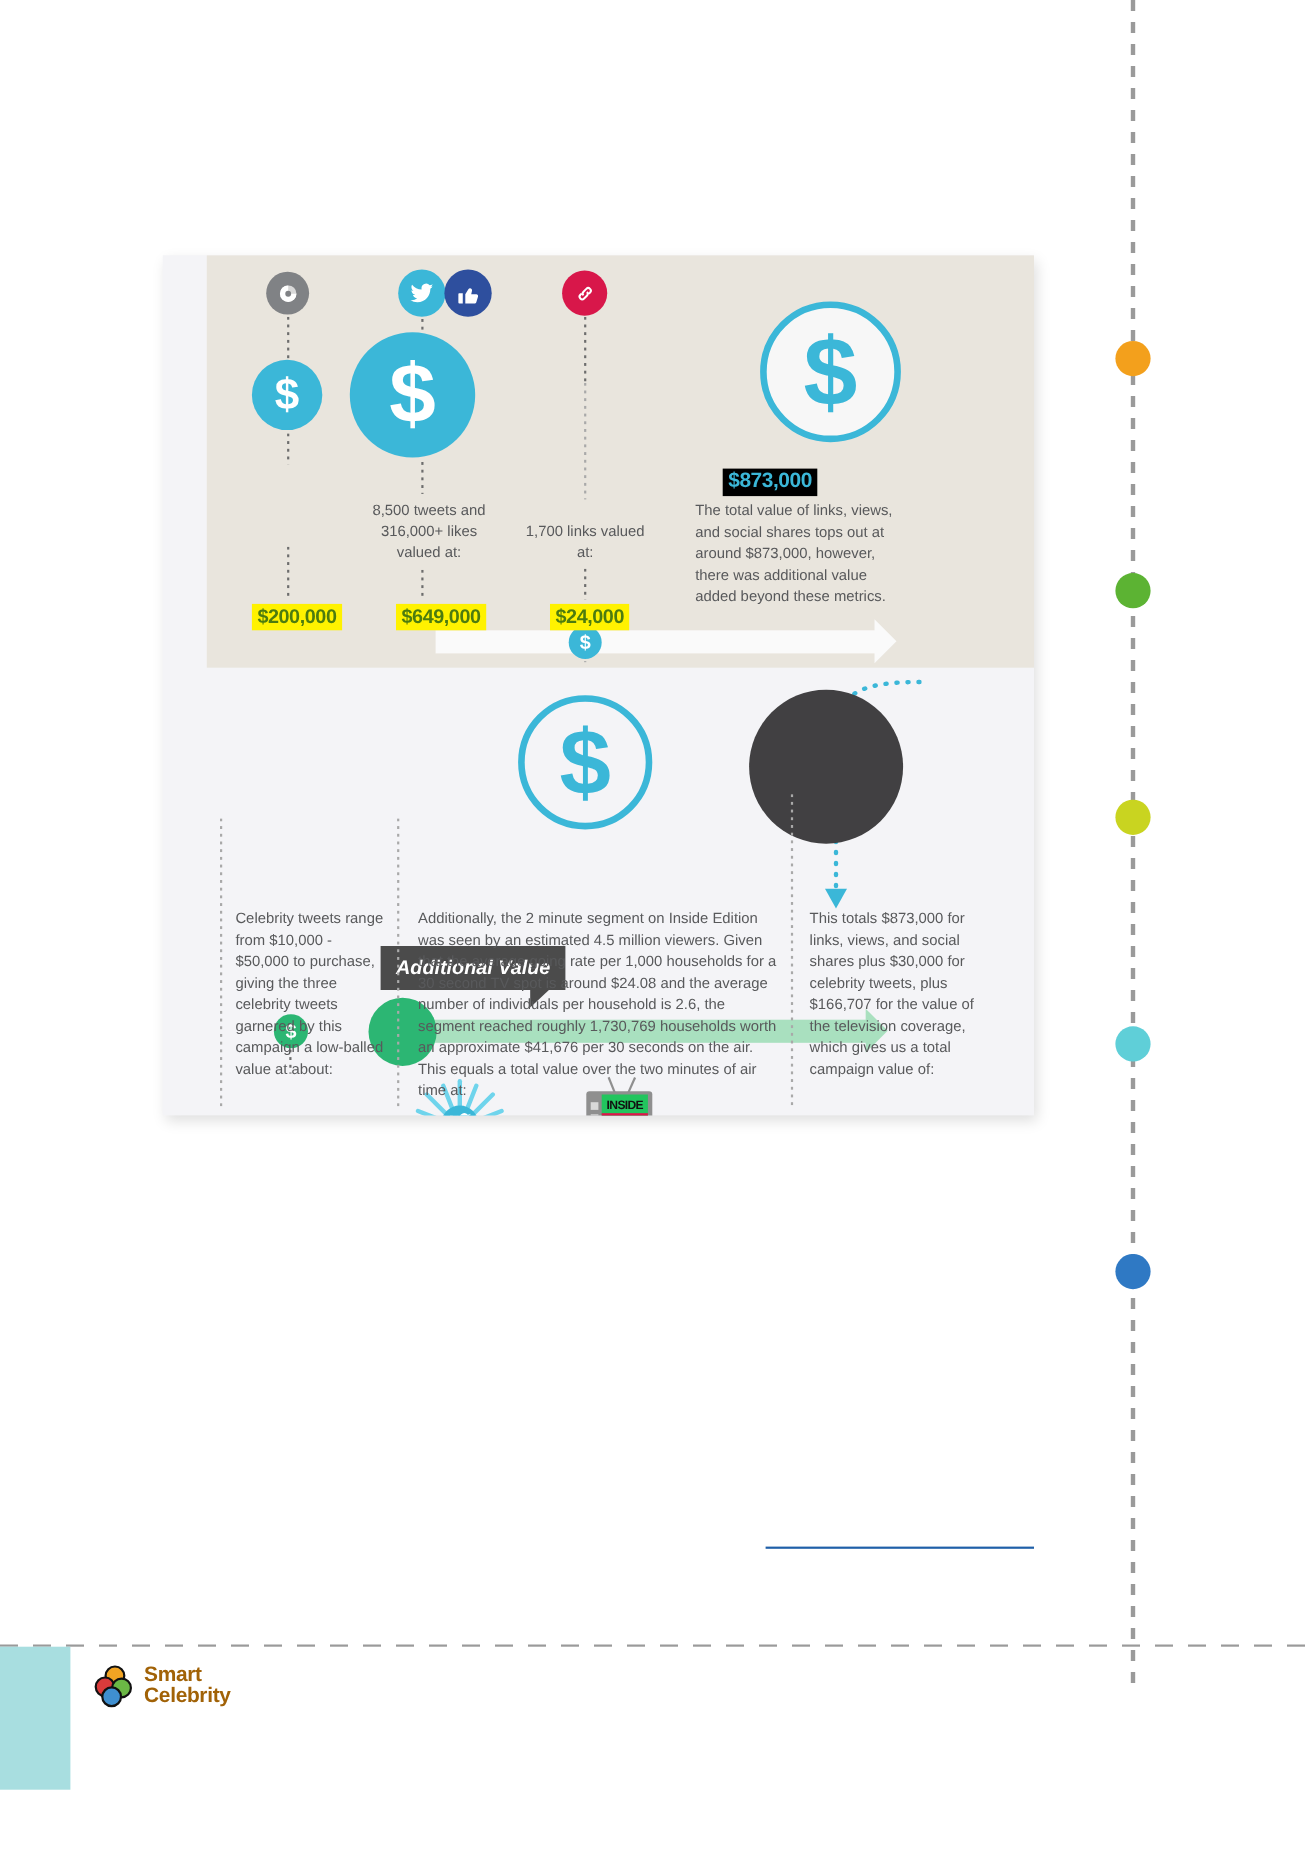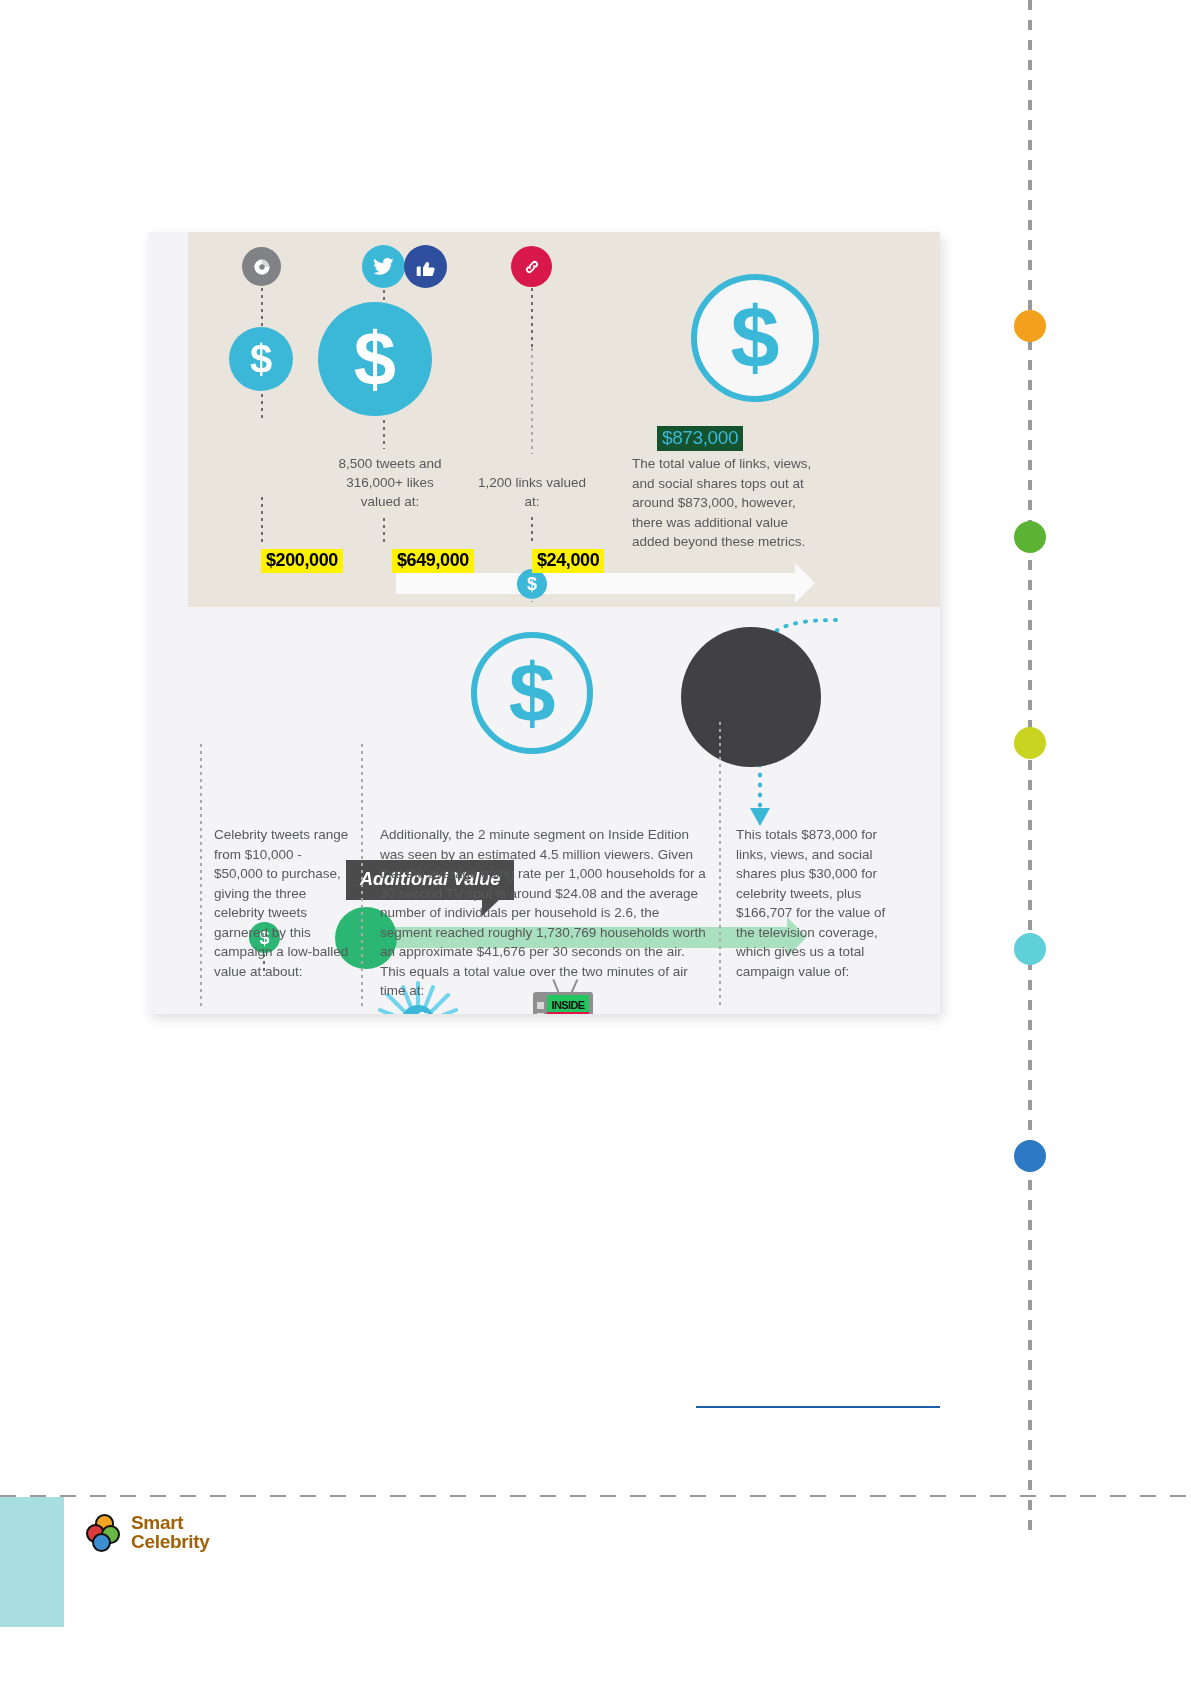--- a/index.html
+++ b/index.html
@@ -143,33 +143,32 @@
   .para {
     position: absolute;
     font-size: 13.5px;
     line-height: 19.5px;
     color: #58595b;
     text-align: left;
   }
   .hl {
     position: absolute;
     background: #fff200;
-    color: #000000;
+    color: #4d7c0f;
     font-weight: bold;
     font-size: 18px;
     line-height: 21px;
     padding: 1px 5px 2px 5px;
     letter-spacing: -0.4px;
-    margin-left: 32px;
   }
   .hl-teal {
     position: absolute;
-    background: #14532d;
+    background: #000000;
     color: #3bb7d8;
-    font-weight: normal;
+    font-weight: bold;
     font-size: 19px;
     line-height: 22px;
     padding: 1px 5px 2px 5px;
     letter-spacing: -0.4px;
   }
 
   
   .tag {
     position: absolute;
     left: 198px; top: 628px;
@@ -287,21 +286,21 @@
       <span class="dollar" style="font-size:88px;color:#3bb7d8;">$</span>
     </div>
 
     <div class="dotcol" style="left:113px;top:162px;height:28px;"></div>
     <div class="dotcol" style="left:235px;top:188px;height:29px;"></div>
     <div class="dotcol" style="left:383px;top:370px;height:0px;"></div>
     <div class="dotcol light" style="left:383px;top:116px;height:106px;"></div>
     <div class="dotcol light" style="left:383px;top:369px;height:1px;"></div>
 
     <div class="caption" style="left:178px;top:222px;width:128px;">8,500 tweets and 316,000+ likes valued at:</div>
-    <div class="caption" style="left:329px;top:241px;width:110px;">1,200 links valued at:</div>
+    <div class="caption" style="left:329px;top:241px;width:110px;">1,700 links valued at:</div>
 
     <div class="dotcol" style="left:113px;top:265px;height:48px;"></div>
     <div class="dotcol" style="left:235px;top:286px;height:27px;"></div>
     <div class="dotcol" style="left:383px;top:285px;height:28px;"></div>
 
     <div class="hl" style="left:81px;top:317px;">$200,000</div>
     <div class="hl" style="left:212px;top:317px;">$649,000</div>
     <div class="hl" style="left:352px;top:317px;">$24,000</div>
 
     <div class="hl-teal" style="left:509px;top:194px;">$873,000</div>

